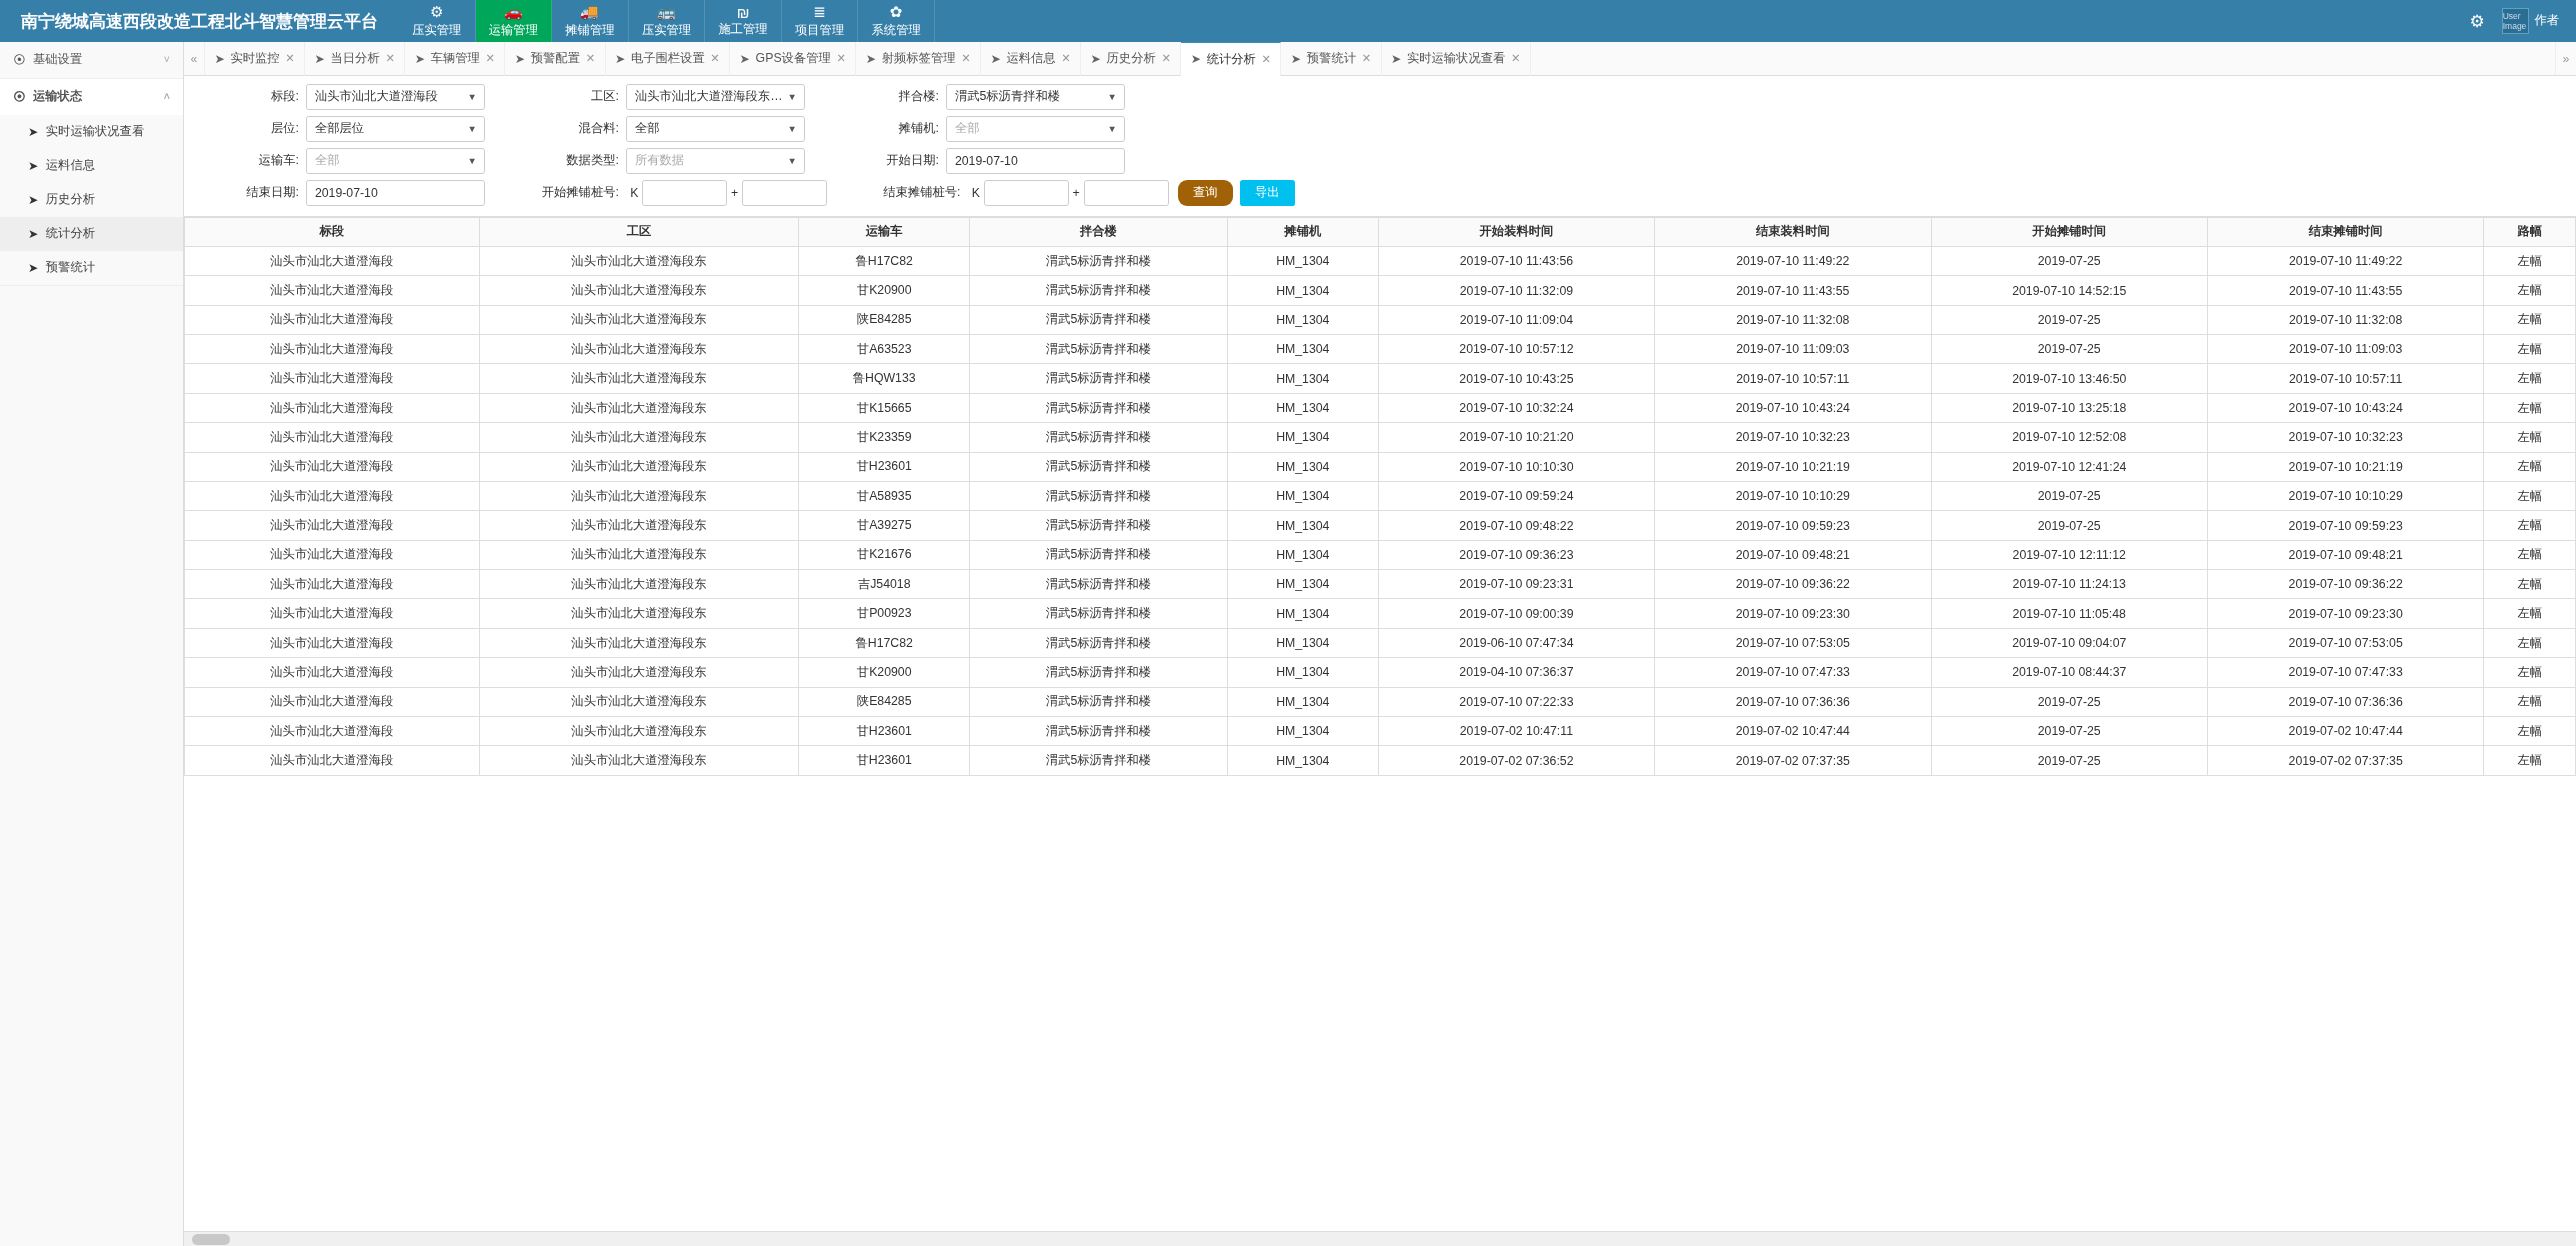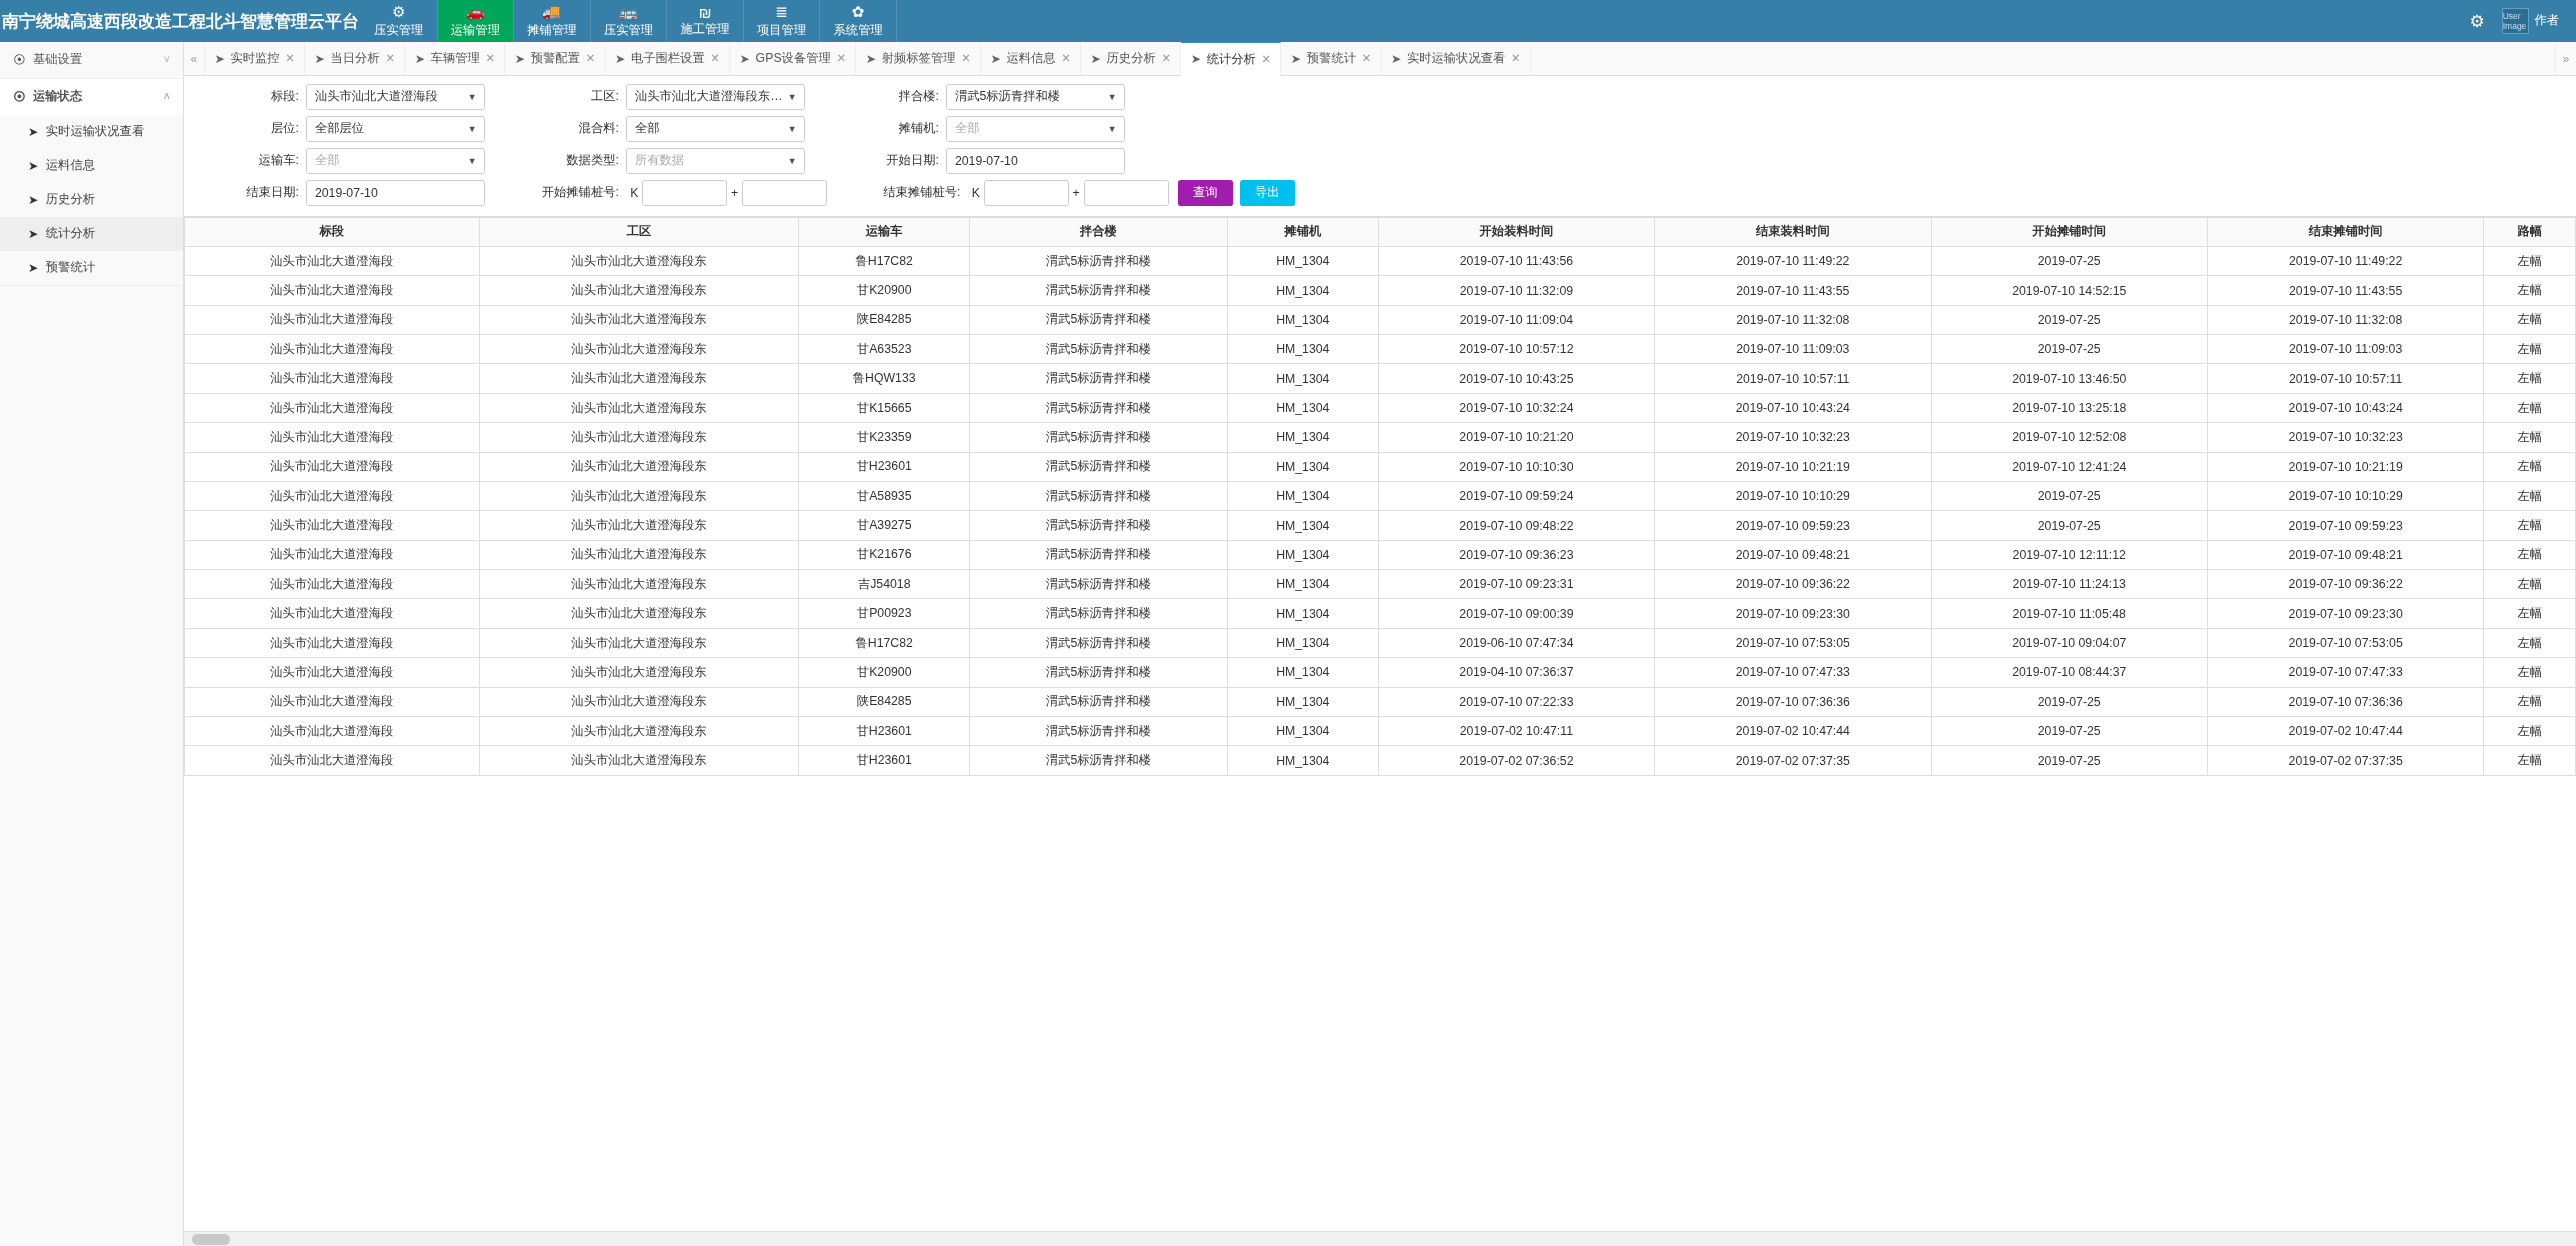--- a/index.html
+++ b/index.html
@@ -1,18 +1,18 @@
 <!DOCTYPE html>
 <html style="font-size:15px"><head>
 <meta charset="utf-8">
 <style>
   * { box-sizing: border-box; margin: 0; padding: 0; }
   body { font-family: "Microsoft YaHei", Arial, sans-serif; font-size: 12.3px; color: #333; background: #fff; }
   .topbar { background: #367fa9; color: #fff; height: 42px; display: flex; align-items: stretch; }
-  .brand { font-size: 17px; font-weight: bold; padding: 0 2px; display: flex; align-items: center; white-space: nowrap; }
+  .brand { font-size: 17px; font-weight: bold; padding: 0 21px; display: flex; align-items: center; white-space: nowrap; }
   .topnav { display: flex; }
   .topnav .item { display: flex; flex-direction: column; align-items: center; justify-content: center; padding: 0 13.2px; font-size: 12.3px; border-right: 0.9px solid rgba(255,255,255,0.15); cursor: pointer; }
   .topnav .item.active { background: #00a65a; }
   .topnav .item .icon { font-size: 15px; margin-bottom: 0.9px; }
   .topright { margin-left: auto; display: flex; align-items: center; gap: 17px; padding-right: 17px; }
   .topright .gear { font-size: 17px; cursor: pointer; }
   .userbox { display: flex; align-items: center; gap: 5.7px; }
   .userbox .avatar { width: 27px; height: 26.4px; background: #2b6e94; border: 0.9px solid #5fa0c7; display: flex; align-items: center; justify-content: center; font-size: 8.5px; color: #cde; }
   .shell { display: flex; height: calc(100vh - 42px); }
   .sidebar { width: 184px; background: #f9f9f9; border-right: 0.9px solid #ddd; overflow-y: auto; }
@@ -39,21 +39,21 @@
   .filters .cell { display: flex; align-items: center; }
   .filters label { width: 113px; text-align: right; padding-right: 7.5px; color: #333; }
   .filters .ctrl { width: 179px; height: 26.4px; border: 0.9px solid #ccc; border-radius: 2.8px; display: flex; align-items: center; padding: 0 7.5px; background: #fff; position: relative; }
   .filters .ctrl .val { flex: 1; white-space: nowrap; overflow: hidden; text-overflow: ellipsis; }
   .filters .ctrl .val.placeholder { color: #aaa; }
   .filters .ctrl .caret { color: #555; font-size: 9.4px; }
   .filters input.small { width: 85px; height: 26.4px; border: 0.9px solid #ccc; border-radius: 2.8px; padding: 0 5.7px; }
   .filters .klabel { padding: 0 3.8px; }
   .btns { display: inline-flex; gap: 7.5px; margin-left: 9.4px; }
   .btn { height: 26.4px; padding: 0 15px; border: none; border-radius: 2.8px; color: #fff; cursor: pointer; font-size: 12.3px; }
-  .btn.blue { background: #a21caf; }
+  .btn.blue { background: #a16207; border-radius: 9px; }
   .btn.cyan { background: #00c0ef; }
   .section-title { color: #3c8dbc; font-size: 17px; padding: 5.7px 11.3px 7.5px; }
   .tablewrap { flex: 1; overflow: auto; border-top: 0.9px solid #ddd; }
   table { border-collapse: collapse; min-width: 100%; }
   th, td { border: 0.9px solid #ddd; padding: 5.7px 9.4px; white-space: nowrap; text-align: center; font-size: 12.3px; }
   th { background: #fafafa; font-weight: bold; }
   td { color: #333; }
   .hscroll { height: 15px; background: #f0f0f0; border-top: 0.9px solid #ddd; position: relative; }
   .hscroll .thumb { position: absolute; left: 7.5px; top: 1.9px; height: 11.3px; width: 38px; background: #c8c8c8; border-radius: 5.7px; }
 </style>

